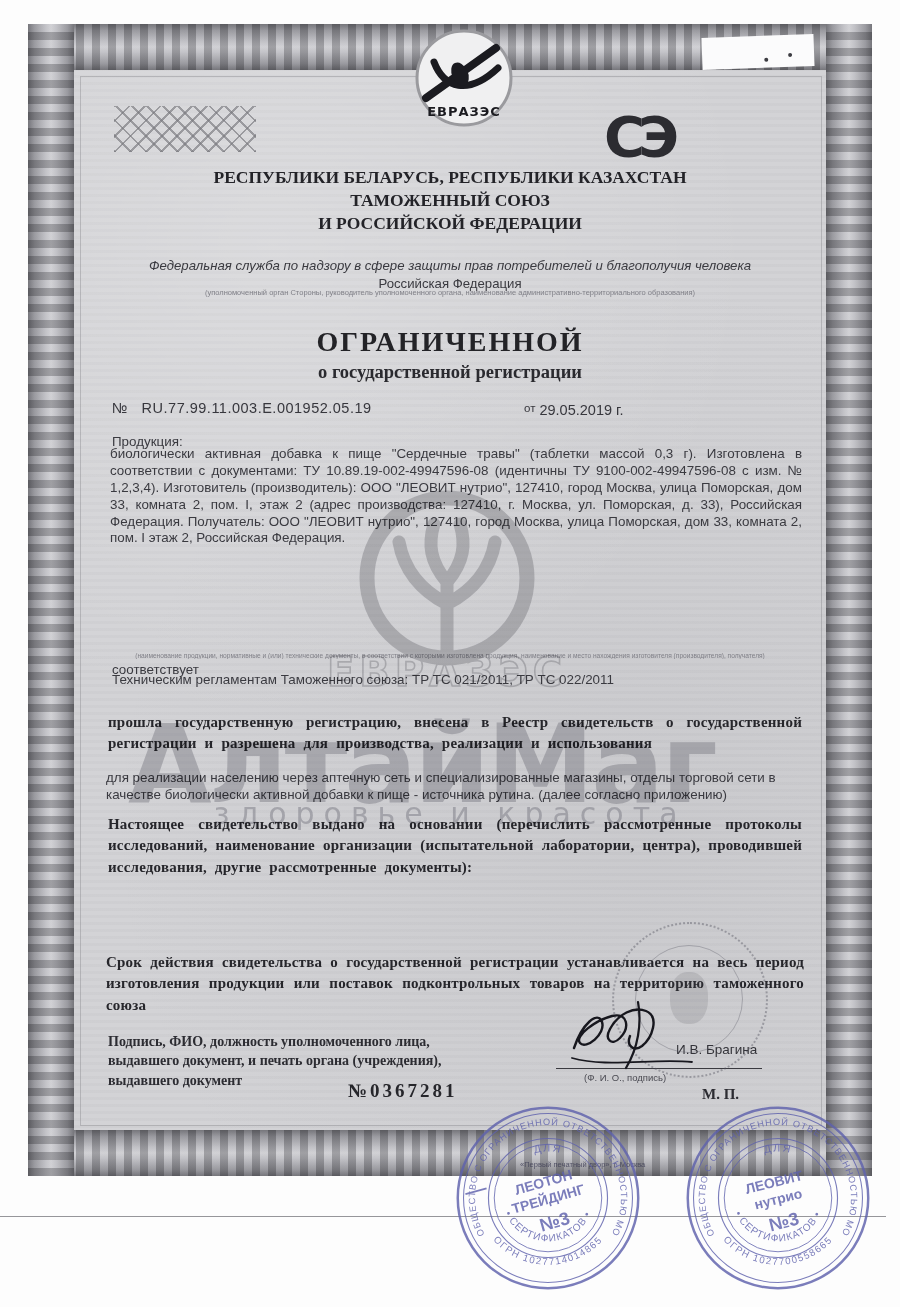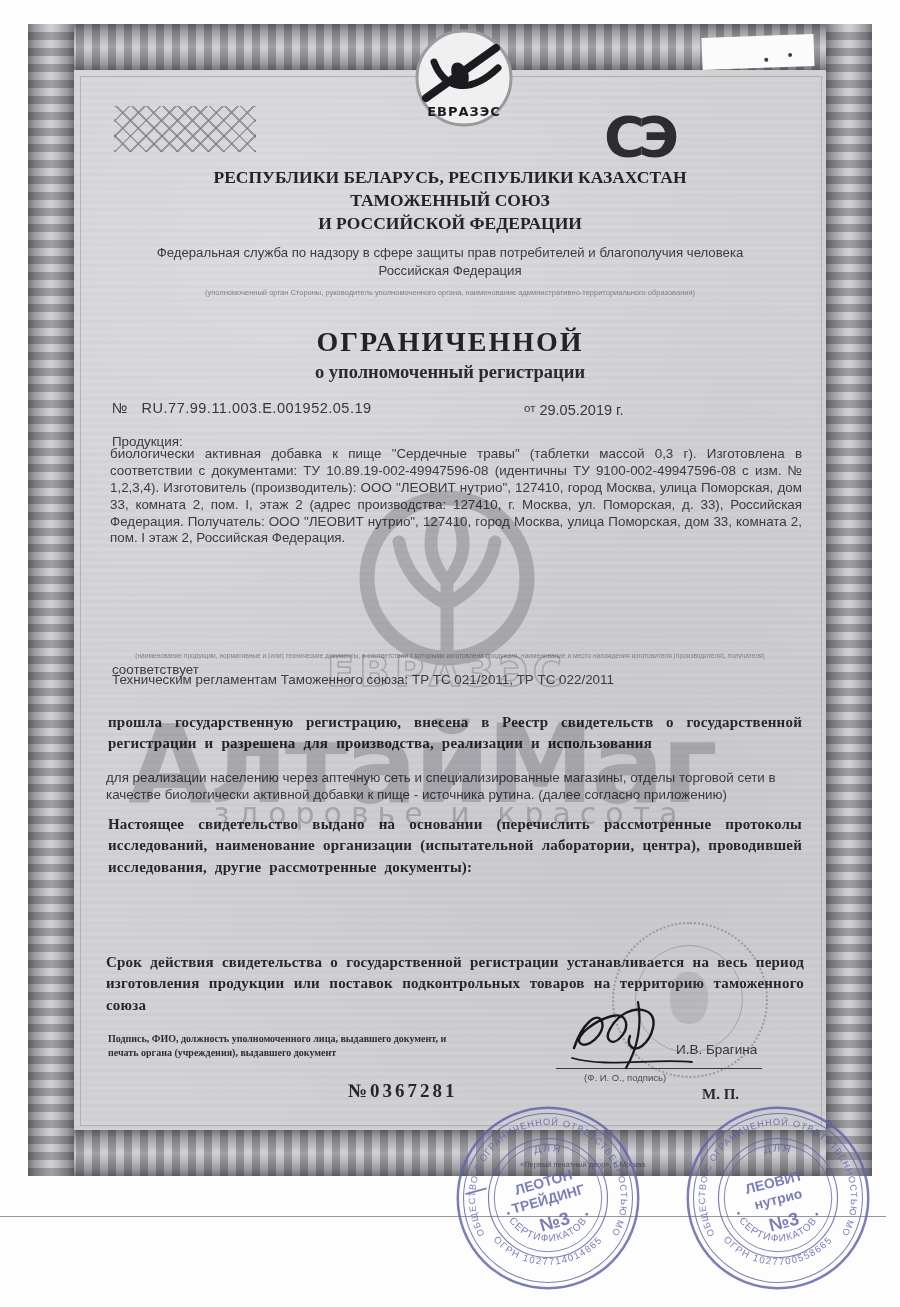--- a/index.html
+++ b/index.html
@@ -63,21 +63,21 @@
   .wm-emblem{position:absolute;left:322px;top:486px;width:250px;height:210px;opacity:.34;z-index:3;
       mix-blend-mode:multiply;}
   .wm-brand{position:absolute;left:128px;top:702px;width:740px;z-index:3;mix-blend-mode:multiply;
       font-family:"DejaVu Sans",sans-serif;font-weight:bold;font-size:108px;letter-spacing:-3px;
       color:rgba(112,112,122,.42);white-space:nowrap;}
   .wm-brand-sub{position:absolute;left:0;top:796px;width:900px;text-align:center;z-index:3;
       mix-blend-mode:multiply;font-family:"DejaVu Sans",sans-serif;font-size:30px;letter-spacing:9px;
       color:rgba(118,118,128,.48);}
   
   .sig-note{position:absolute;left:108px;top:1032px;width:345px;font-family:"Liberation Serif",serif;
-      font-weight:bold;font-size:10px;line-height:1.38;color:#2c2c32;}
+      font-weight:bold;font-size:14px;line-height:1.38;color:#2c2c32;}
   .seal-faint{position:absolute;left:612px;top:922px;width:152px;height:152px;border-radius:50%;
       border:2px dotted rgba(78,78,90,.40);z-index:2;}
   .seal-faint .in1{position:absolute;left:21px;top:21px;width:106px;height:106px;border-radius:50%;
       border:1.5px solid rgba(78,78,90,.32);}
   .seal-faint .core{position:absolute;left:56px;top:48px;width:38px;height:52px;border-radius:45%;
       background:rgba(78,78,90,.16);}
   .sig-svg{position:absolute;left:566px;top:996px;width:136px;height:76px;z-index:4;}
   .sig-name{position:absolute;left:676px;top:1042px;font-size:13.5px;color:#34343a;}
   .sig-line{position:absolute;left:556px;top:1068px;width:206px;border-top:1.6px solid #3a3a40;}
   .fio-hint{position:absolute;left:584px;top:1072px;font-size:9.5px;color:#4a4a52;filter:blur(.2px);}
@@ -123,28 +123,28 @@
     </div>
 
     <div class="lattice"></div>
 
     <div class="se-mark">СЭ</div>
 
     <div class="hdr">
       <div class="bold-line">РЕСПУБЛИКИ БЕЛАРУСЬ, РЕСПУБЛИКИ КАЗАХСТАН</div>
       <div class="bold-line">ТАМОЖЕННЫЙ СОЮЗ</div>
       <div class="bold-line">И РОССИЙСКОЙ ФЕДЕРАЦИИ</div>
-      <div class="svc-line" style="margin-top:9px;">Федеральная служба по надзору в сфере защиты прав потребителей и благополучия человека</div>
+      <div class="svc-line" style="margin-top:22px;font-style:italic;">Федеральная служба по надзору в сфере защиты прав потребителей и благополучия человека</div>
       <div class="svc-line">Российская Федерация</div>
     </div>
 
     <div class="form-hint" style="top:288px;">(уполномоченный орган Стороны, руководитель уполномоченного органа, наименование административно-территориального образования)</div>
 
     <div class="title-main">ОГРАНИЧЕННОЙ</div>
-    <div class="title-sub">о уполномоченный регистрации</div>
+    <div class="title-sub">о государственной регистрации</div>
 
     <div class="reg-row">
       <span>№</span>
       <span class="reg-num" style="margin-left:10px;">RU.77.99.11.003.Е.001952.05.19</span>
       <span class="reg-date"><span class="ot">от</span>
         <span>29.05.2019 г.</span></span>
     </div>
 
     <div class="overlap-label" style="left:112px;top:434px;">Продукция:</div>
     <div class="p-sans" style="left:110px;top:446px;width:692px;">биологически активная добавка к пище "Сердечные травы" (таблетки массой 0,3 г). Изготовлена в соответствии с документами: ТУ 10.89.19-002-49947596-08 (идентичны ТУ 9100-002-49947596-08 с изм. № 1,2,3,4). Изготовитель (производитель): ООО "ЛЕОВИТ нутрио", 127410, город Москва, улица Поморская, дом 33, комната 2, пом. I, этаж 2 (адрес производства: 127410, г. Москва, ул. Поморская, д. 33), Российская Федерация. Получатель: ООО "ЛЕОВИТ нутрио", 127410, город Москва, улица Поморская, дом 33, комната 2, пом. I этаж 2, Российская Федерация.</div>

